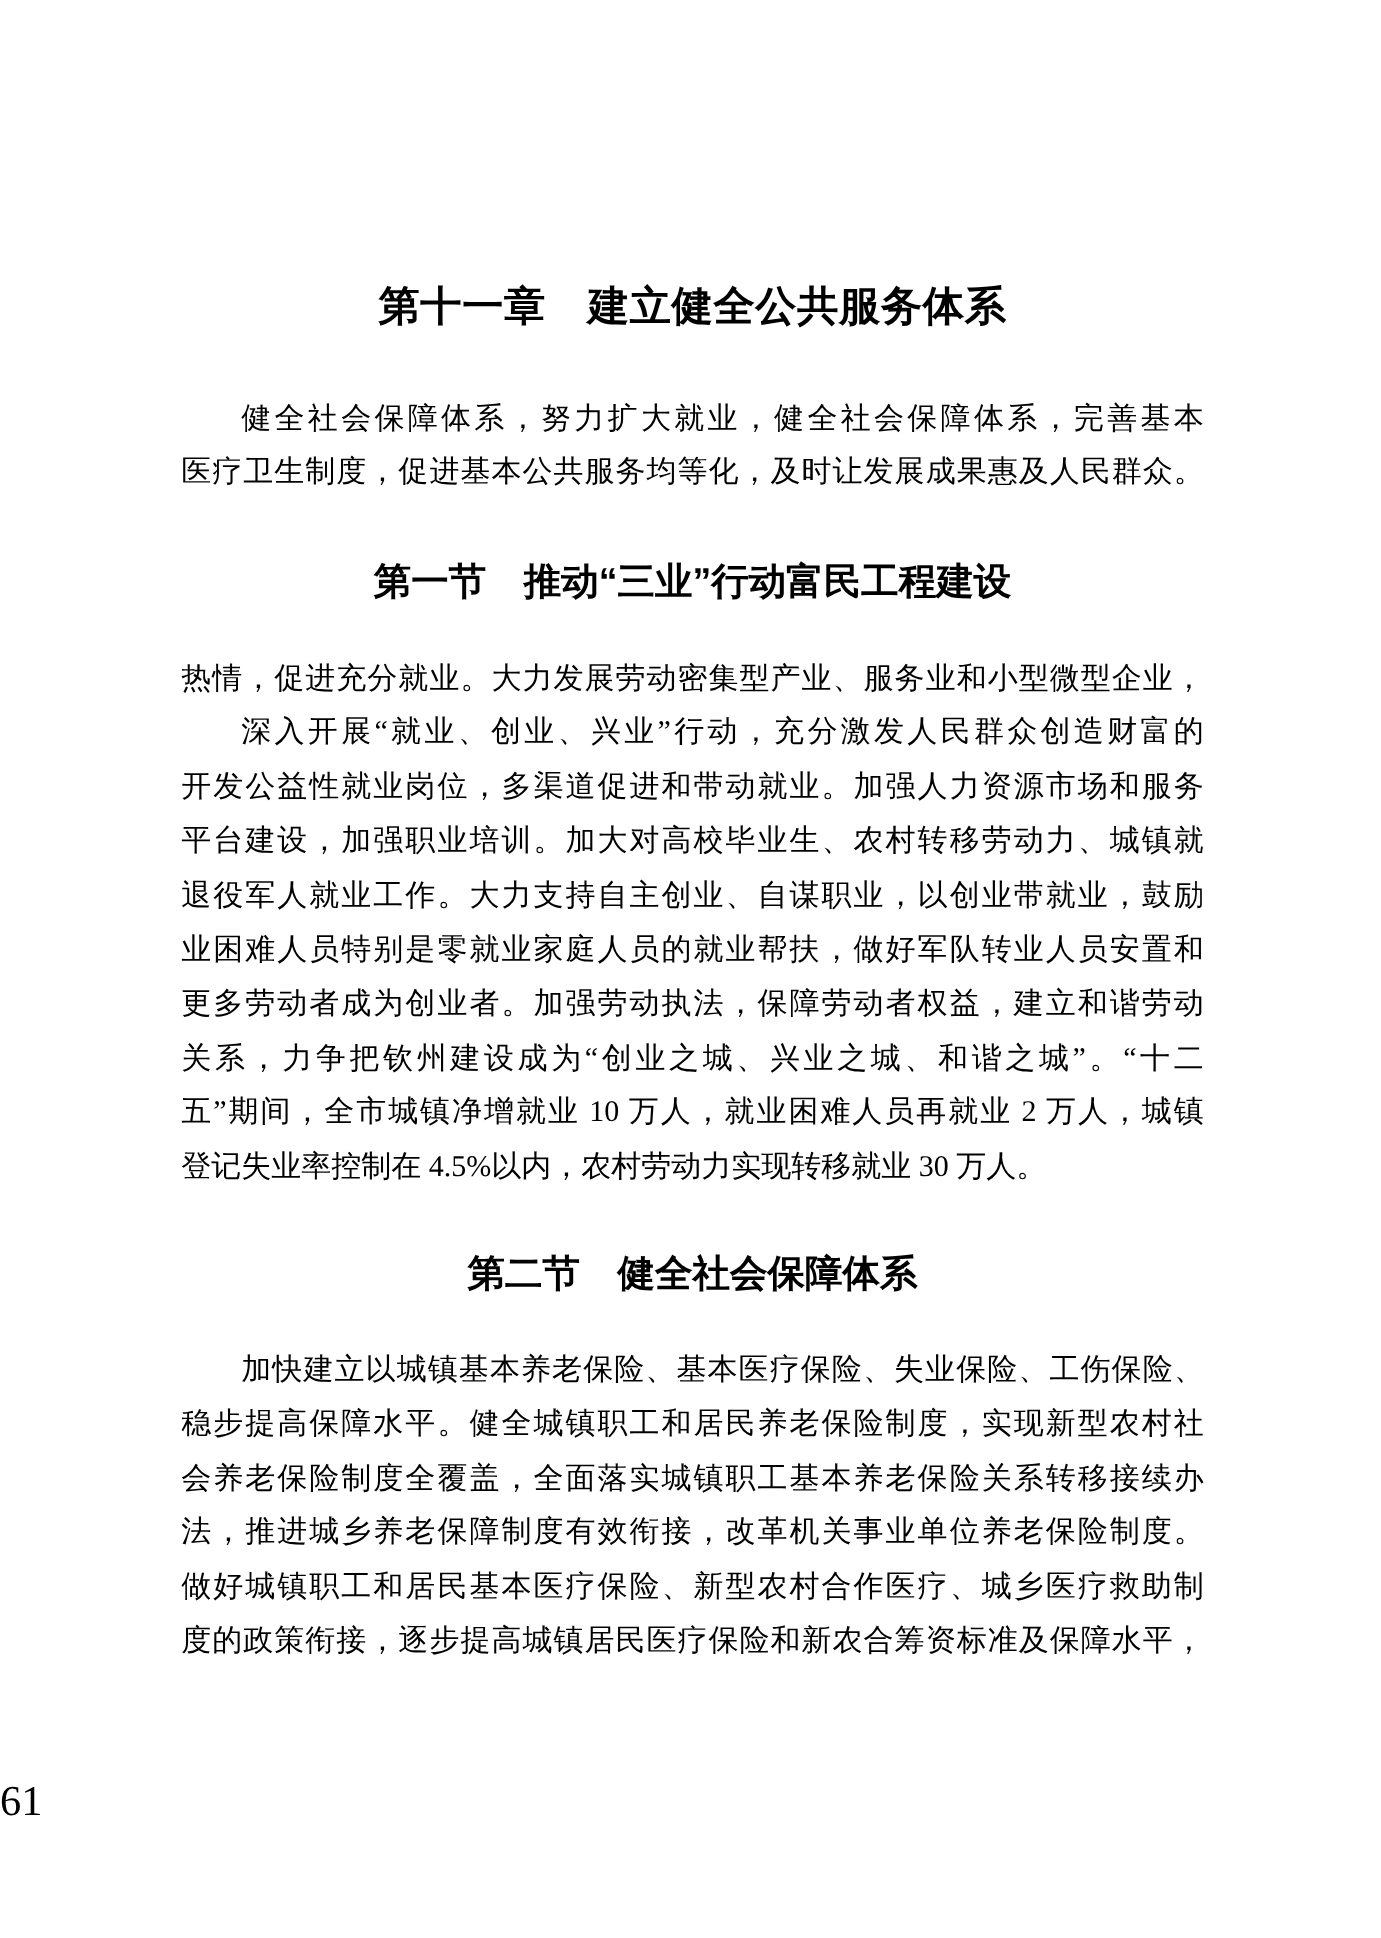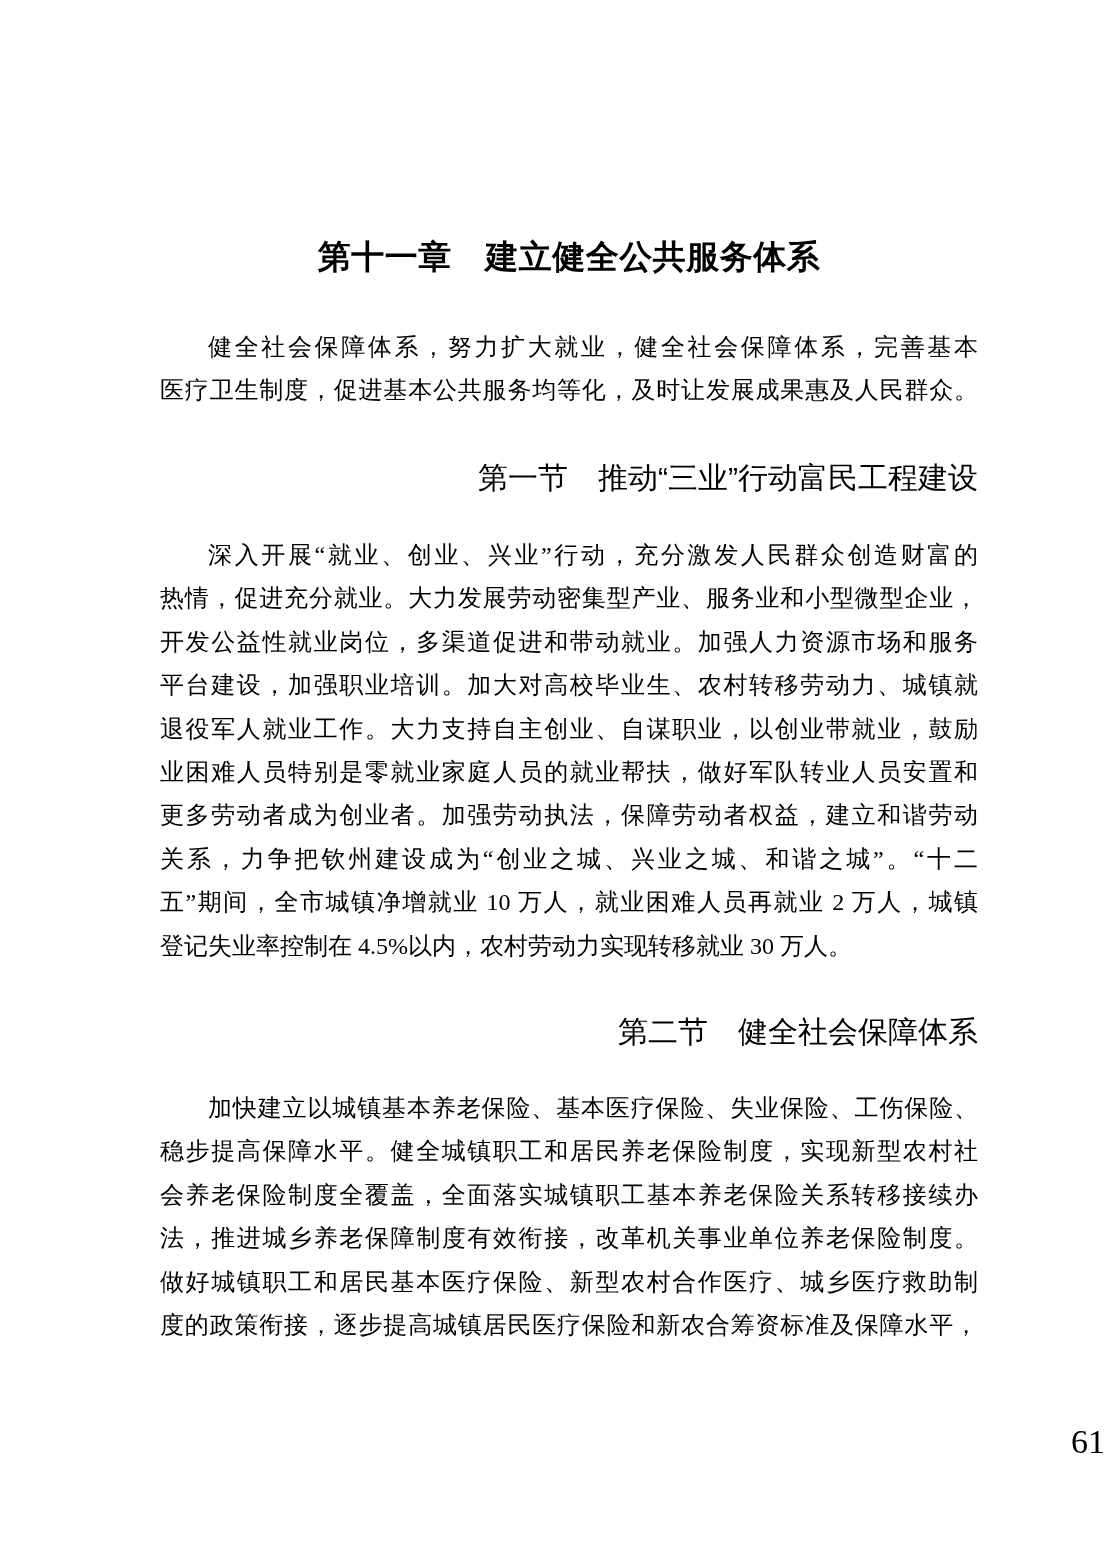--- a/index.html
+++ b/index.html
@@ -11,38 +11,37 @@
     position: relative;
     width: 1105px;
     height: 1550px;
     background: #ffffff;
     color: #000000;
     overflow: hidden;
     font-family: "Liberation Sans", "DejaVu Sans", sans-serif;
   }
   .block {
     position: absolute;
-    left: 160px;
+    left: 145px;
     width: 818px;
-    margin-top: 12px;
   }
   .chapter-title {
     top: 222px;
     font-size: 33px;
     line-height: 46px;
     font-weight: 600;
     text-align: center;
     letter-spacing: 0.5px;
     white-space: nowrap;
   }
   .section-heading {
     font-size: 30px;
     line-height: 42px;
-    font-weight: 400;
-    text-align: right;
+    font-weight: 700;
+    text-align: center;
     white-space: nowrap;
   }
   .heading-1 { top: 445px; }
   .heading-2 { top: 999px; }
   .para {}
   .para-1 { top: 314px; }
   .para-2 { top: 522px; }
   .para-3 { top: 1075px; }
   .pline {
     
@@ -58,43 +57,43 @@
     padding-left: 48px;
   }
   .pline.endline {
     text-align-last: left;
   }
   .page-number {
     position: absolute;
     left: 0;
     top: 1423px;
     width: 1105px;
-    text-align: right;
+    text-align: left;
     font-family: "Liberation Serif", "DejaVu Serif", serif;
     font-size: 34px;
     line-height: 38px;
   }
 </style>
 </head>
 <body>
 
 <div class="page">
 
   <div class="block chapter-title">第十一章　建立健全公共服务体系</div>
 
   <div class="block para para-1">
     <div class="pline indent">健全社会保障体系，努力扩大就业，健全社会保障体系，完善基本</div>
     <div class="pline">医疗卫生制度，促进基本公共服务均等化，及时让发展成果惠及人民群众。</div>
   </div>
 
   <div class="block section-heading heading-1">第一节　推动“三业”行动富民工程建设</div>
 
   <div class="block para para-2">
+    <div class="pline">热情，促进充分就业。大力发展劳动密集型产业、服务业和小型微型企业，</div>
     <div class="pline indent">深入开展“就业、创业、兴业”行动，充分激发人民群众创造财富的</div>
-    <div class="pline">热情，促进充分就业。大力发展劳动密集型产业、服务业和小型微型企业，</div>
     <div class="pline">开发公益性就业岗位，多渠道促进和带动就业。加强人力资源市场和服务</div>
     <div class="pline">平台建设，加强职业培训。加大对高校毕业生、农村转移劳动力、城镇就</div>
     <div class="pline">退役军人就业工作。大力支持自主创业、自谋职业，以创业带就业，鼓励</div>
     <div class="pline">业困难人员特别是零就业家庭人员的就业帮扶，做好军队转业人员安置和</div>
     <div class="pline">更多劳动者成为创业者。加强劳动执法，保障劳动者权益，建立和谐劳动</div>
     <div class="pline">关系，力争把钦州建设成为“创业之城、兴业之城、和谐之城”。“十二</div>
     <div class="pline">五”期间，全市城镇净增就业 10 万人，就业困难人员再就业 2 万人，城镇</div>
     <div class="pline endline">登记失业率控制在 4.5%以内，农村劳动力实现转移就业 30 万人。</div>
   </div>
 

